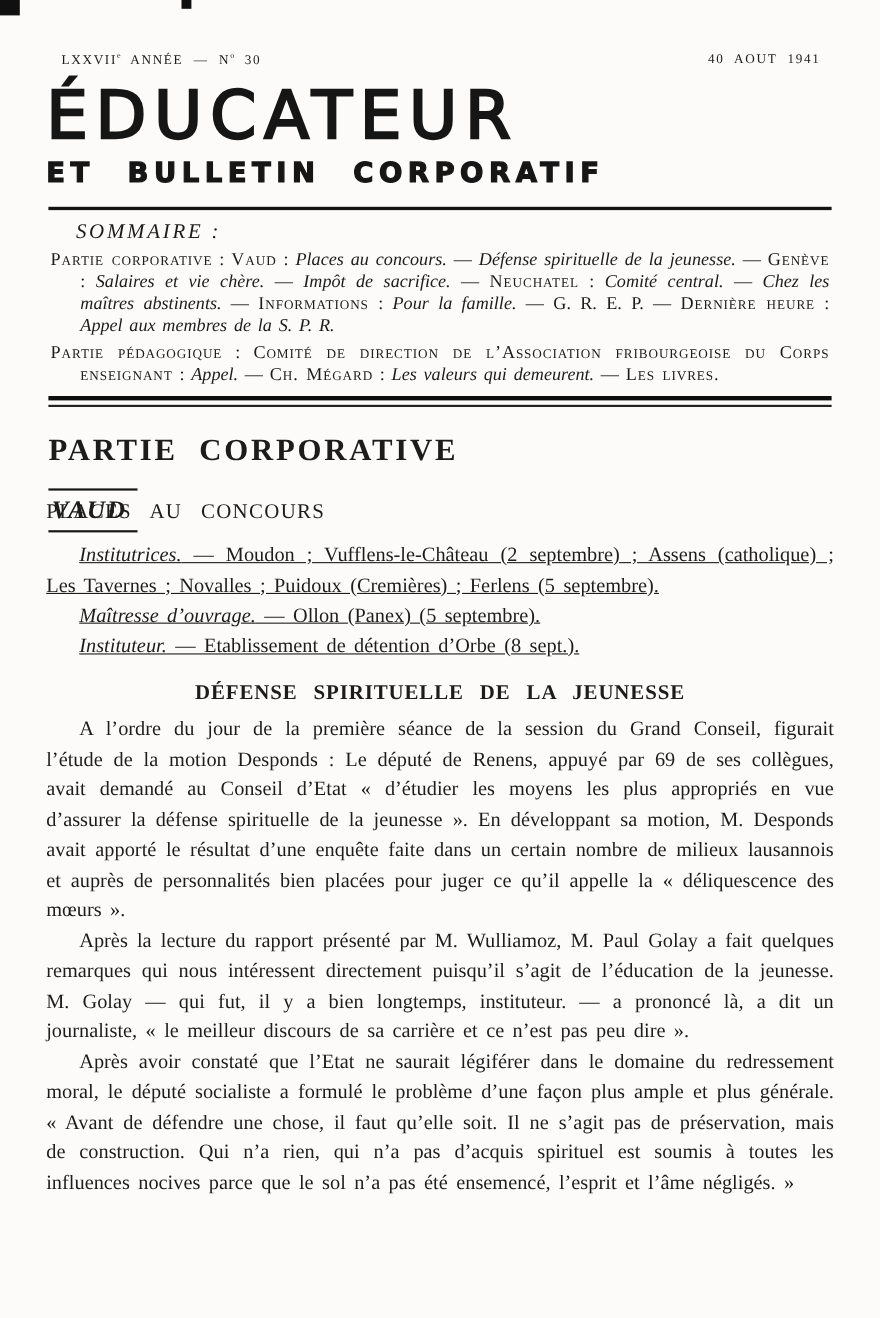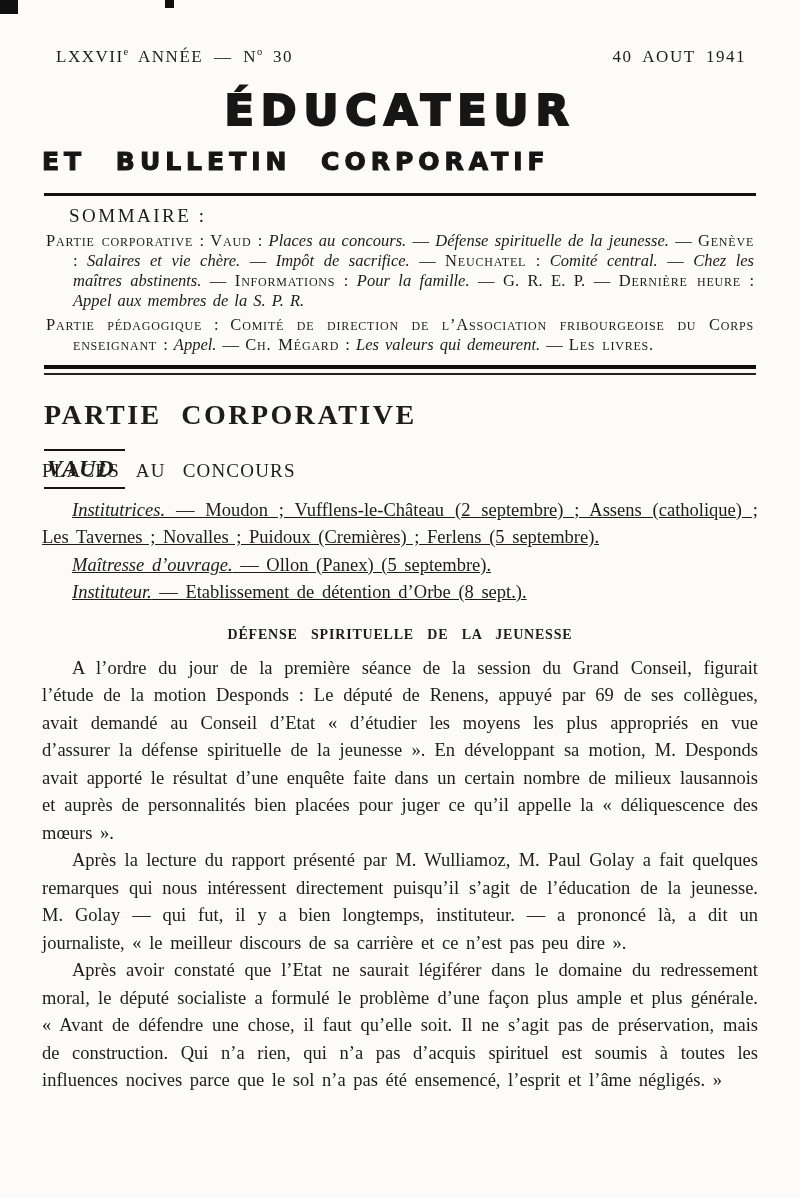--- a/index.html
+++ b/index.html
@@ -17,30 +17,29 @@
     color: #1c1c1c;
     overflow: hidden;
   }
   
   .artifact { position: absolute; background: #101010; }
   .artifact-corner { left: 0; top: 0; width: 18px; height: 14px; }
   .artifact-tick { left: 165px; top: 0; width: 9px; height: 8px; }
 
   
   .masthead {
-    display: flex; justify-content: space-between; align-items: flex-end;
-    font-size: 17px; letter-spacing: 1.5px; word-spacing: 5px;
+    display: flex; justify-content: space-between; align-items: flex-start;
+    font-size: 12px; letter-spacing: 1.5px; word-spacing: 5px;
     padding: 0 12px 0 14px;
   }
   .title {
     margin: 10px 0 0 0;
-    text-align: center;
     font-family: "DejaVu Sans", "Liberation Sans", sans-serif;
-    font-weight: bold;
-    font-size: 43px; line-height: 66px;
+    font-weight: normal;
+    font-size: 60px; line-height: 66px;
     letter-spacing: 7px;
     color: #161616;
     -webkit-text-stroke: 2.2px #161616;
   }
   .subtitle {
     margin-top: 4px;
     text-align: left;
     font-family: "DejaVu Sans", "Liberation Sans", sans-serif;
     font-weight: bold;
     font-size: 25px; line-height: 30px;
@@ -53,20 +52,21 @@
     border: none; height: 3px; background: #121212;
     margin: 16px 2px 0 2px;
   }
 
   
   .sommaire { margin-top: 9px; }
   .sommaire-label {
     margin-left: 27px;
     font-size: 19px; letter-spacing: 2.5px;
     margin-bottom: 2px;
+    font-style: italic;
   }
   .sommaire-entry {
     margin: 4px;
     font-size: 16.5px; line-height: 20px;
     text-align: justify;
     padding-left: 27px; text-indent: -27px;
     word-spacing: 2px;
   }
   .seg-sc { font-variant: small-caps; letter-spacing: 0.8px; }
   .seg-it { font-style: italic; }
@@ -103,21 +103,21 @@
   .article-heading {
     display: block;
     text-align: left;
     font-size: 19px; line-height: 44px;
     font-weight: normal;
     letter-spacing: 1.2px; word-spacing: 11px;
   }
   .article-heading-center {
     margin: 16px 0 8px 0;
     text-align: center;
-    font-size: 14px; line-height: 24px;
+    font-size: 19px; line-height: 24px;
     font-weight: bold;
     letter-spacing: 0.8px; word-spacing: 9px;
   }
   .body-par {
     margin: 0;
     font-size: 18.5px; line-height: 27.5px;
     text-align: justify;
     text-indent: 30px;
     word-spacing: 3px;
   }

